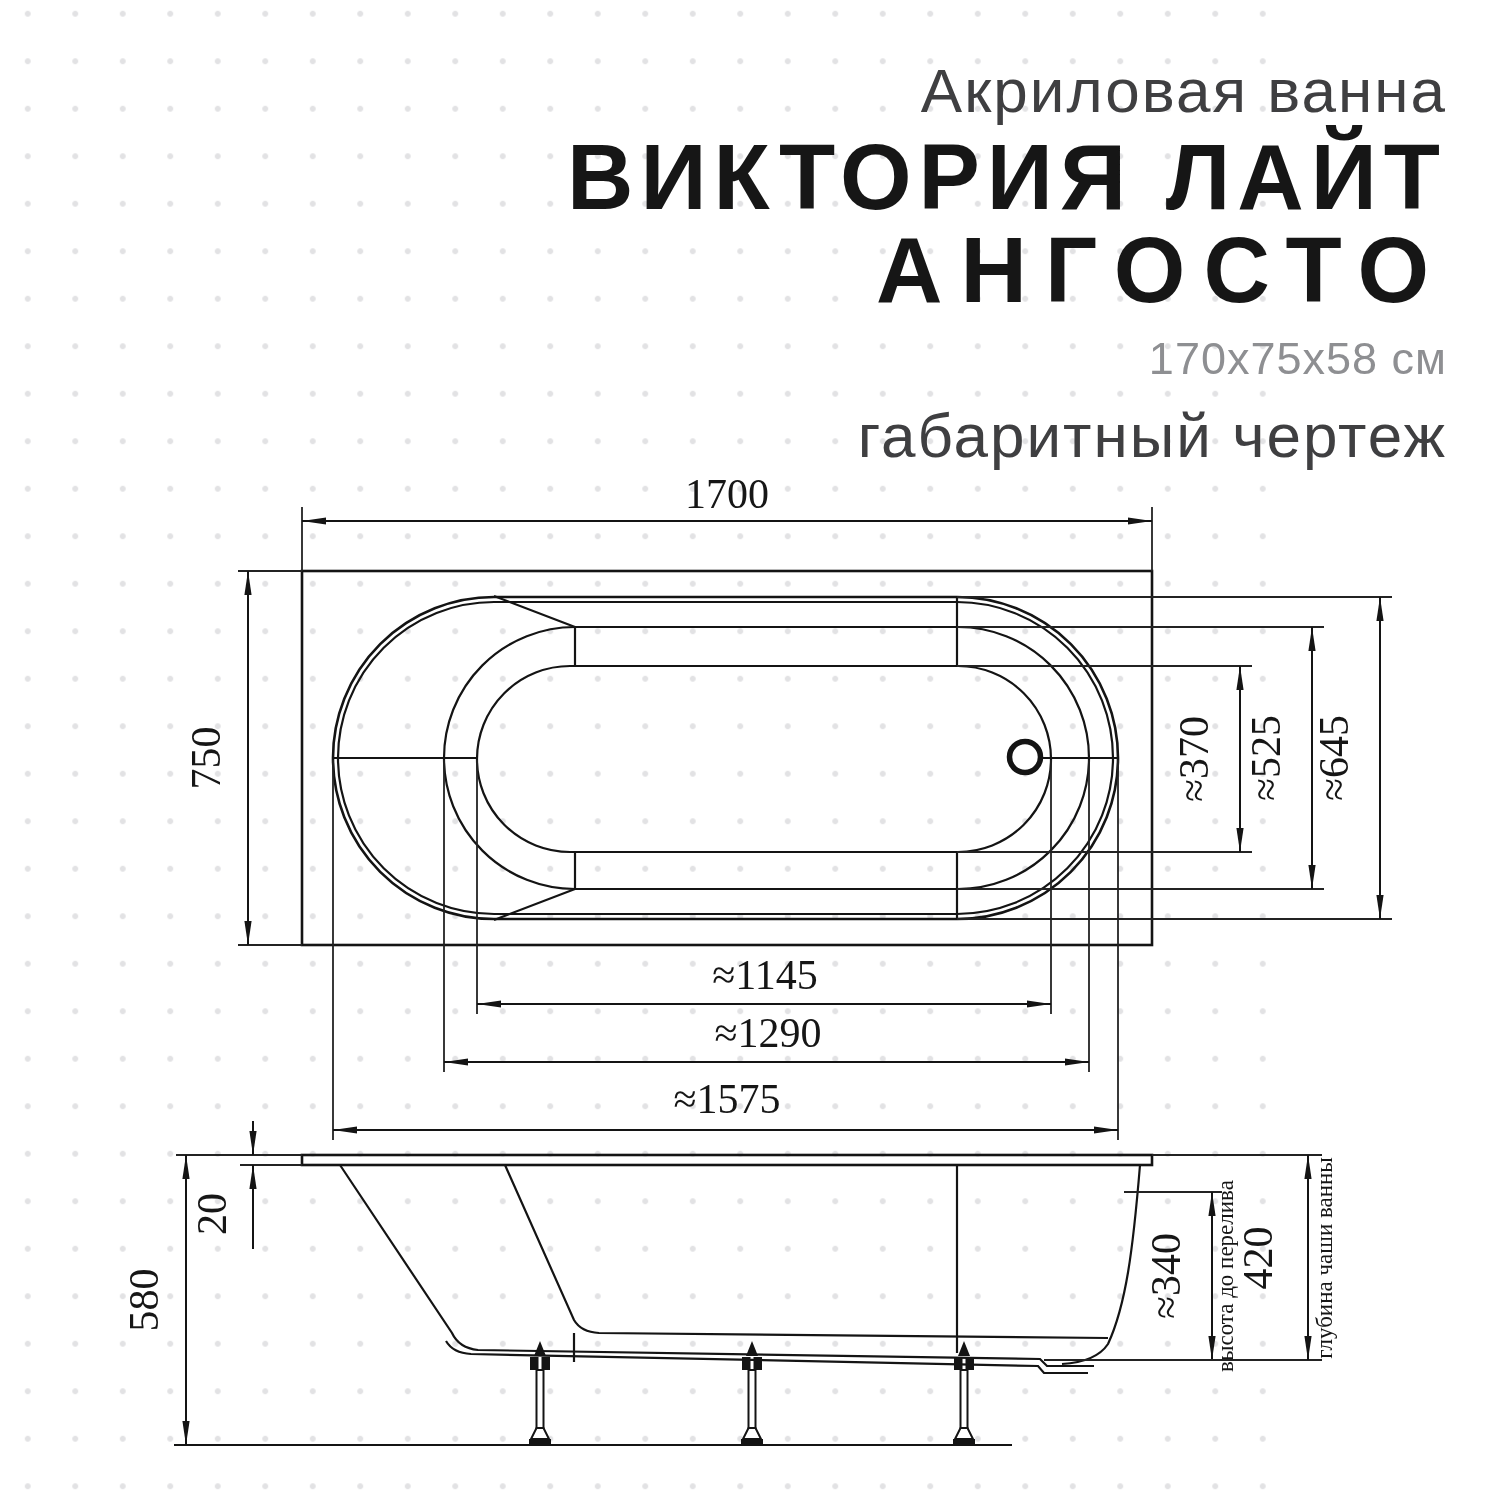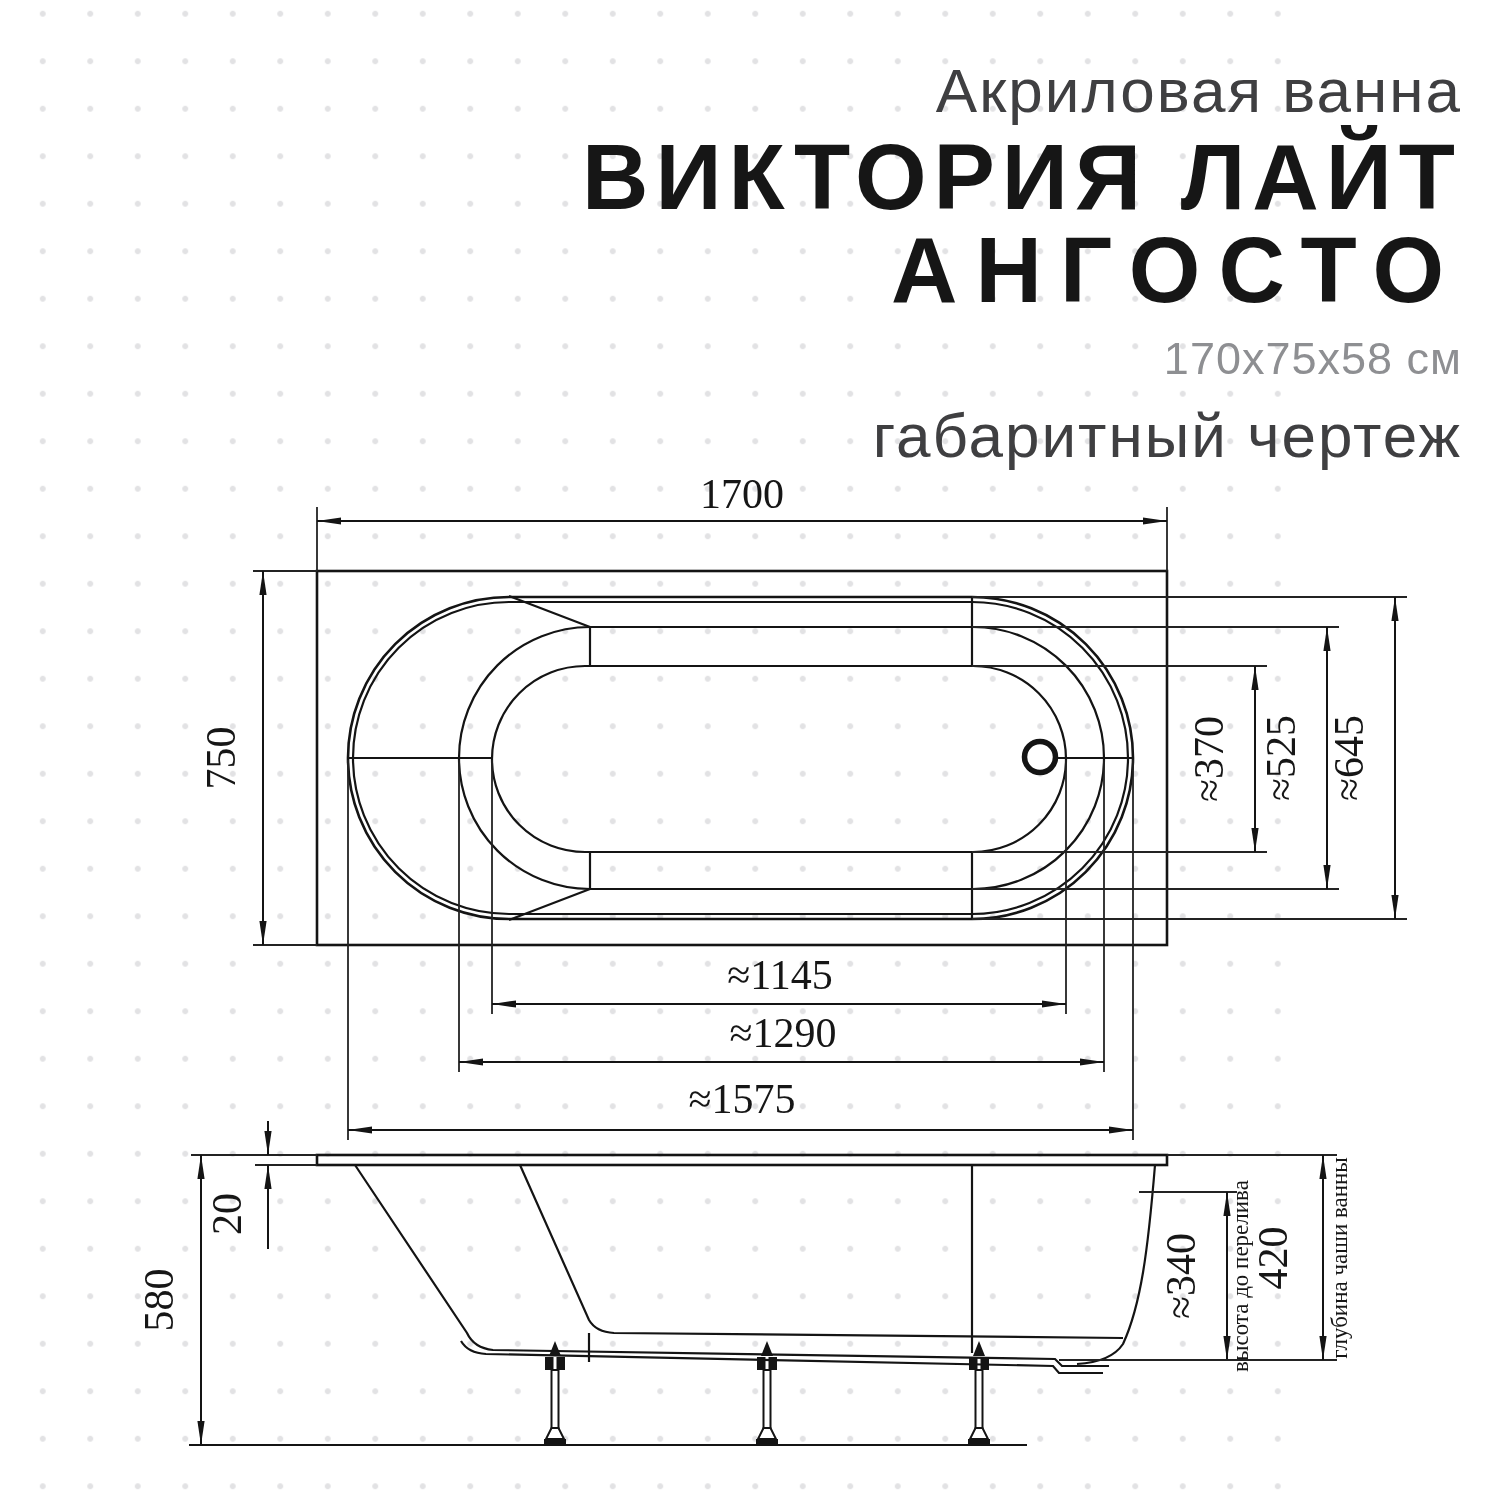--- a/index.html
+++ b/index.html
@@ -3,21 +3,20 @@
 <meta charset="utf-8">
 <style>
   html,body{margin:0;padding:0;}
   body{width:1500px;height:1500px;overflow:hidden;}
   .canvas{
     position:relative;width:1281px;height:1500px;
     background-color:#ffffff;
     background-image:radial-gradient(circle,#e2e2e4 2.5px,rgba(255,255,255,0) 3.4px);
     background-size:47.5px 47.5px;
     background-position:4px -10px;
-    margin-left:15px;
   }
   svg{position:absolute;left:0;top:0;}
   text{font-family:"Liberation Serif",serif;fill:#161616;}
   .hdr{font-family:"Liberation Sans",sans-serif;}
   .hdr-sub{font-size:62px;letter-spacing:2px;fill:#3f3f41;}
   .hdr-title{font-size:92px;font-weight:700;letter-spacing:7px;}
   .hdr-title2{letter-spacing:18px;}
   .hdr-size{font-size:45px;letter-spacing:1px;fill:#8e8f92;}
   .num{font-size:42px;}
   .small{font-size:23px;}

